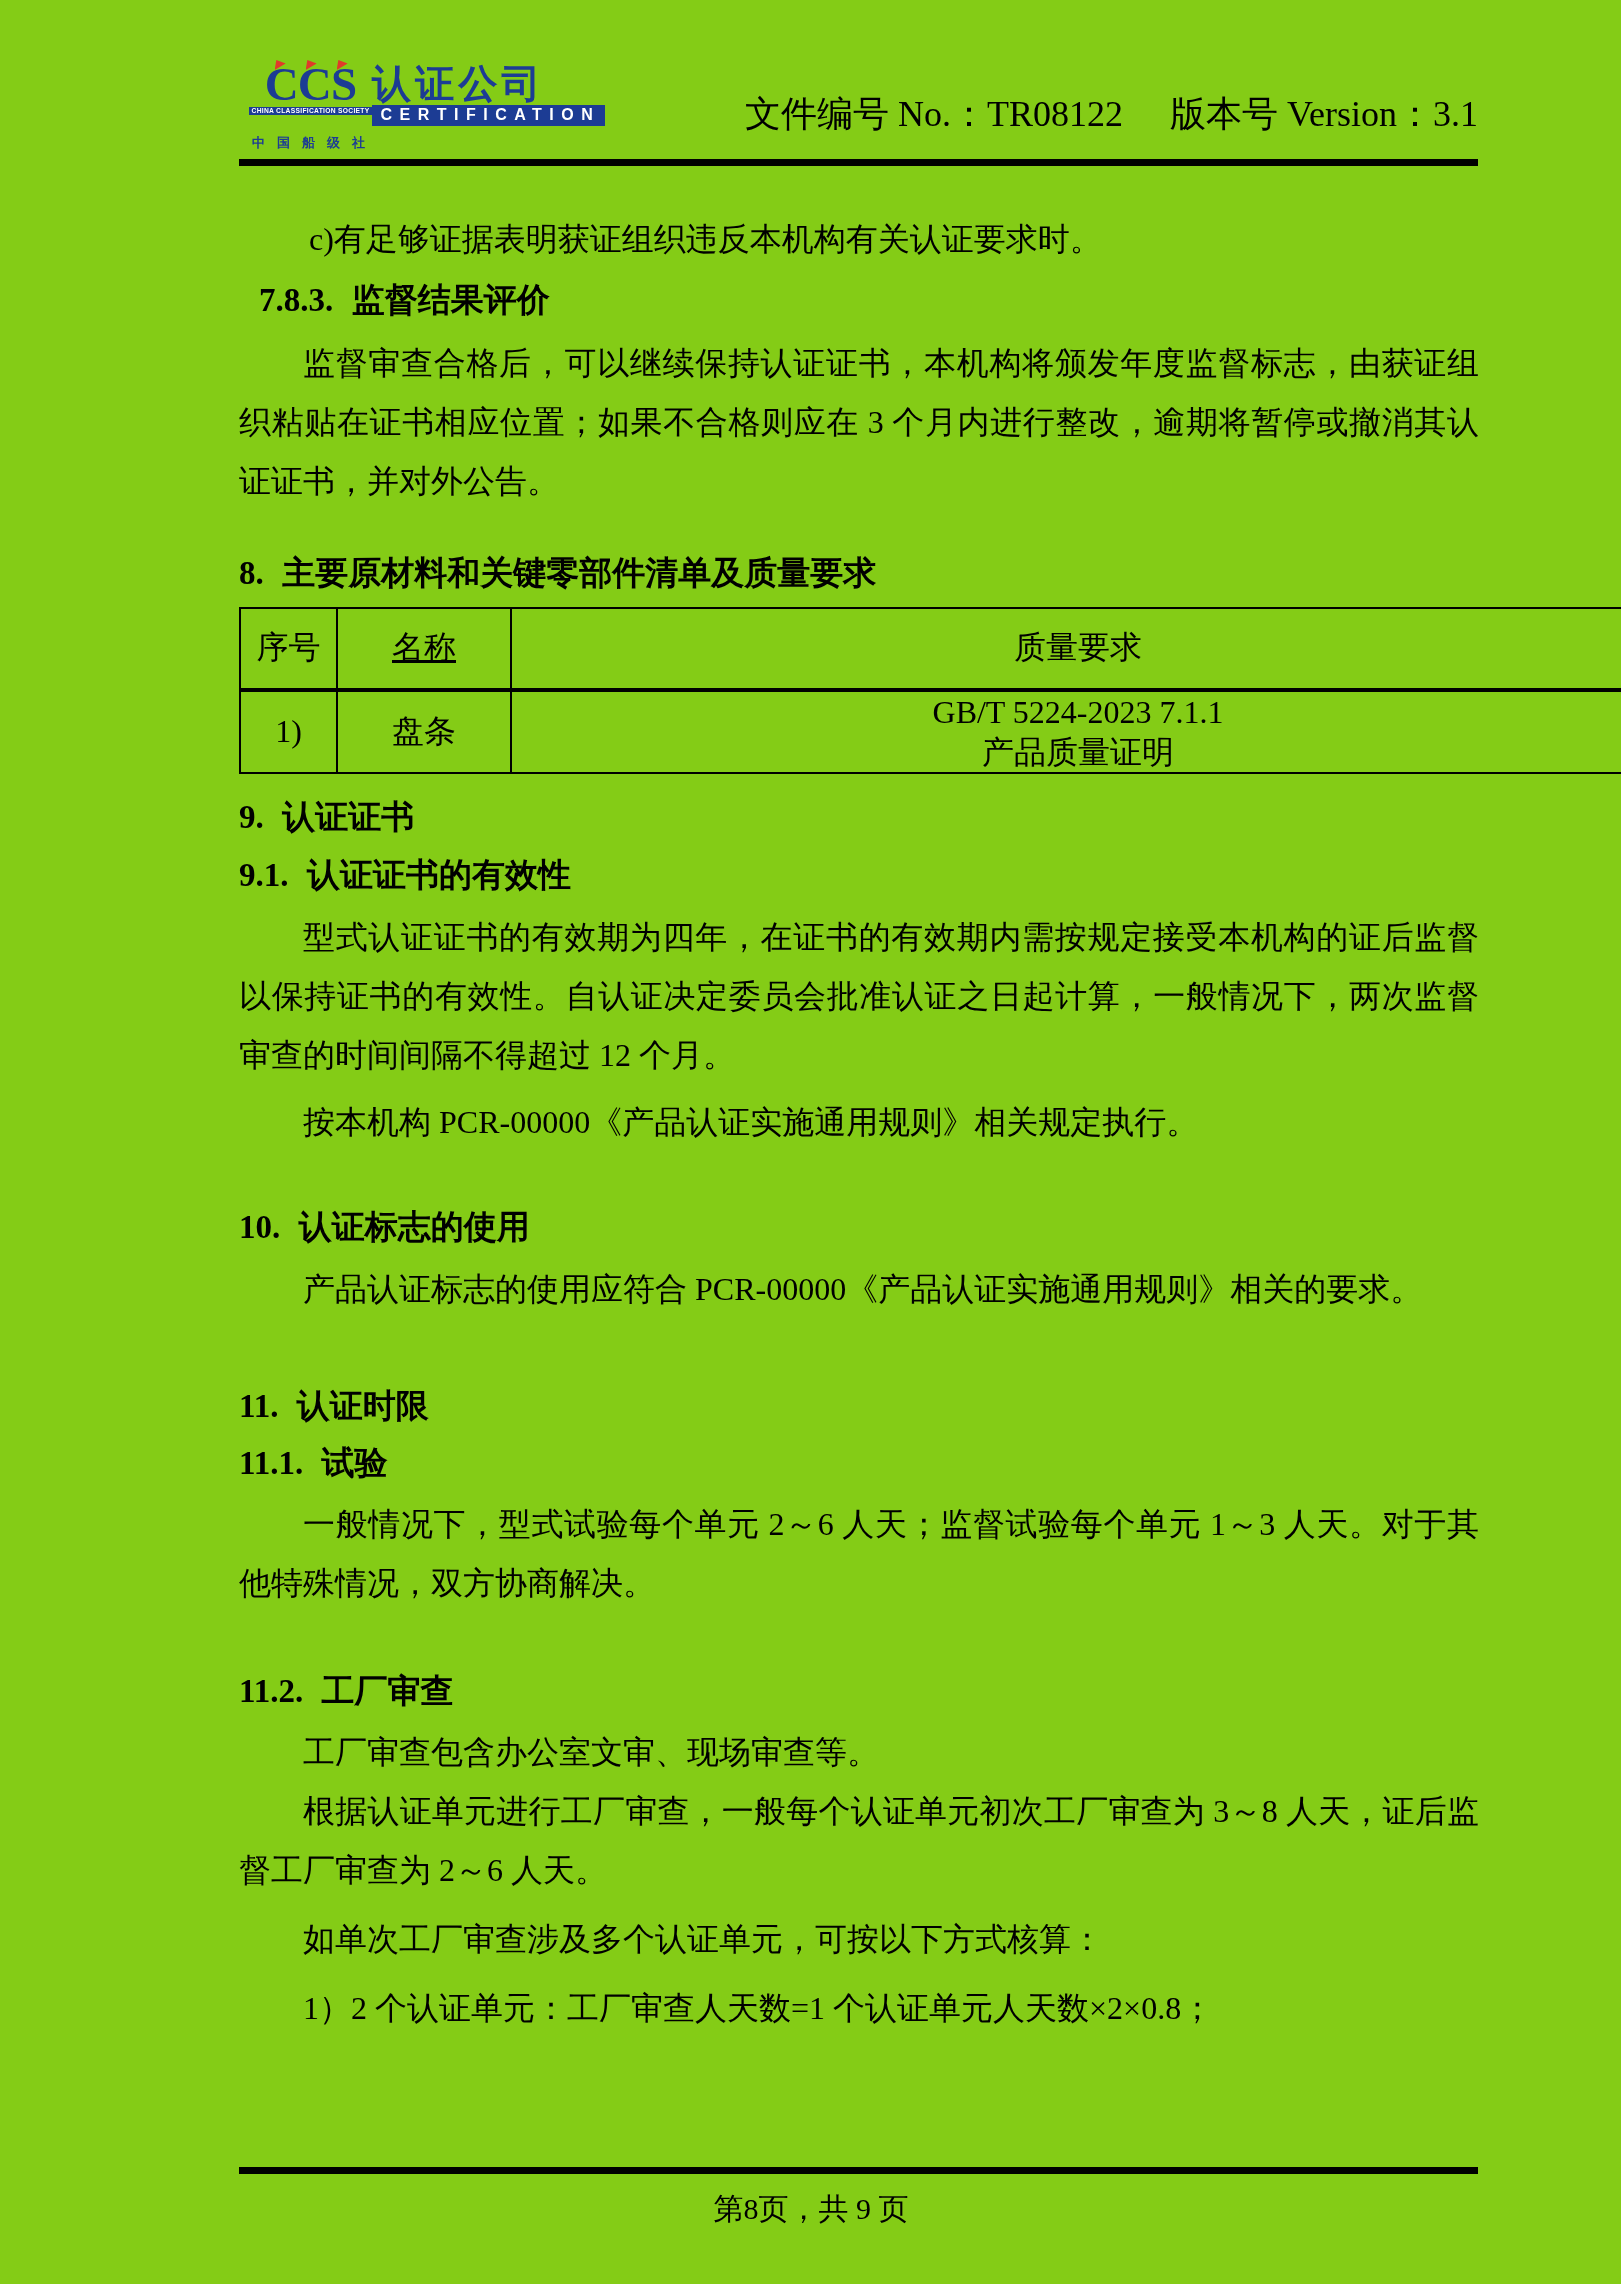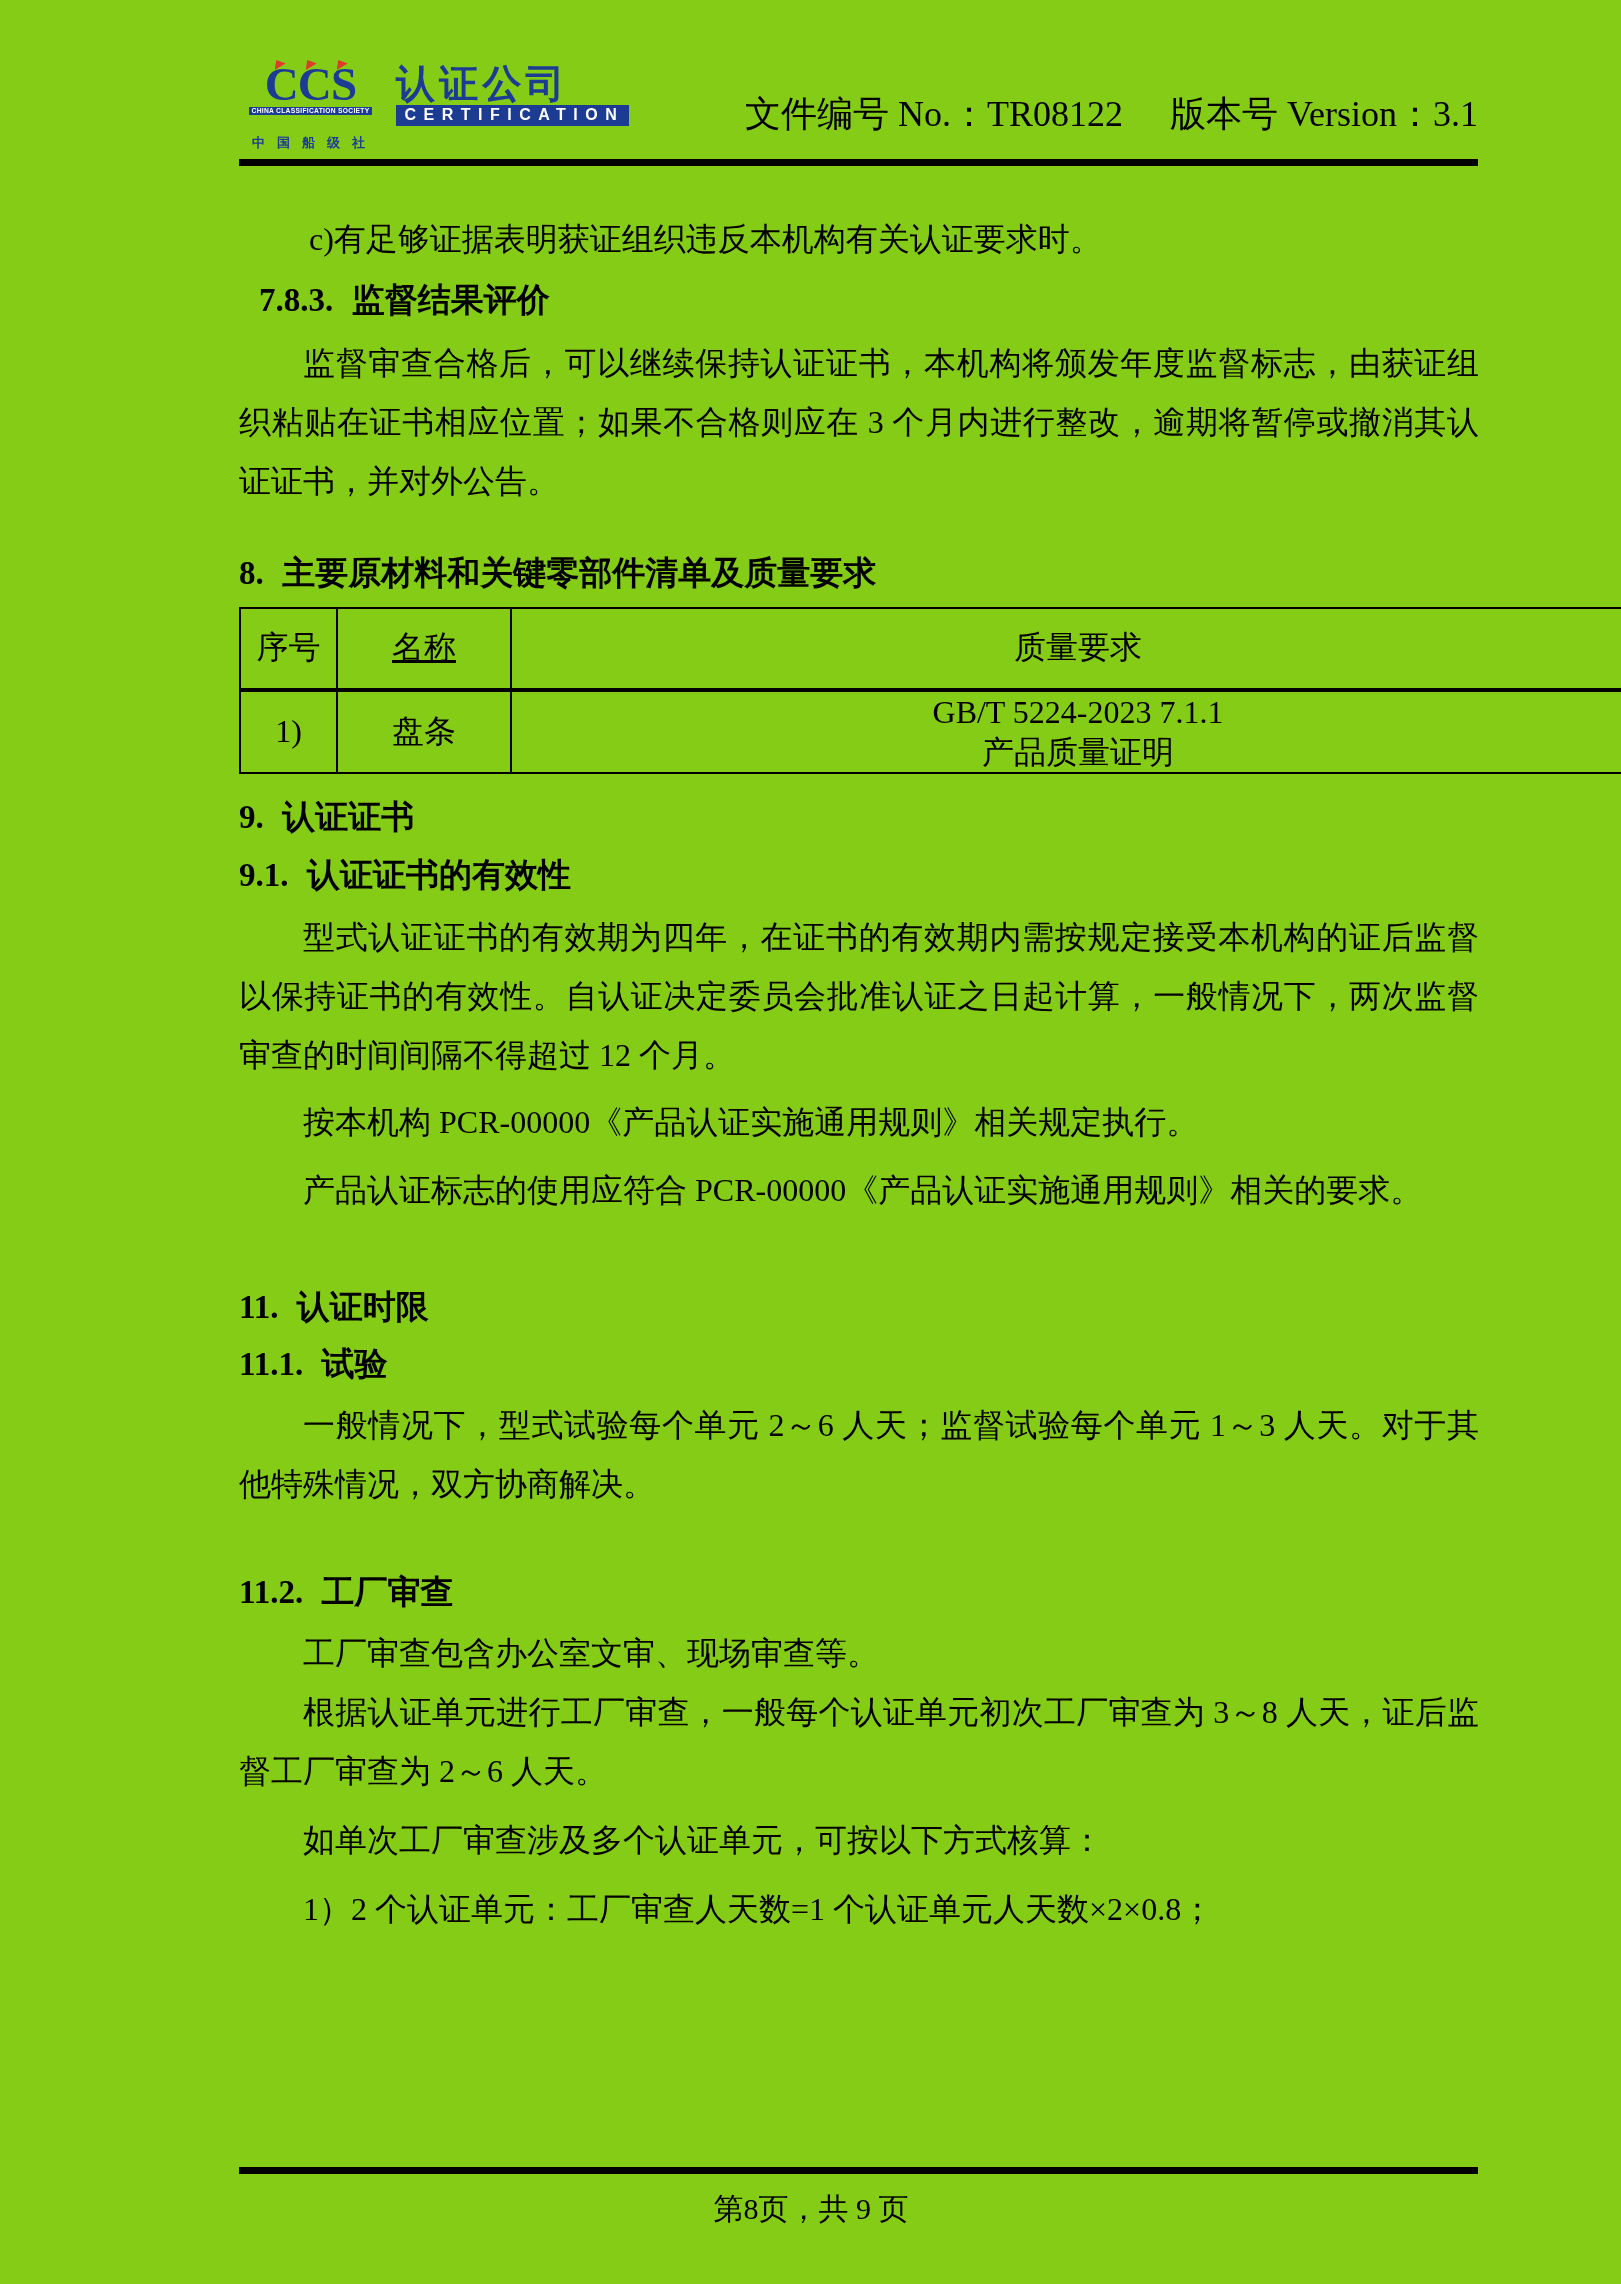--- a/index.html
+++ b/index.html
@@ -31,21 +31,21 @@
   .en-bar {
     margin-top:2.5px; background:#1c3c94; color:#fff;
     font-family:"Liberation Sans",sans-serif; font-weight:bold;
     font-size:6.7px; letter-spacing:0.3px; padding:0.8px 2.5px; white-space:nowrap;
   }
   .society-cn {
     margin-top:19px; color:#1c3c94; font-weight:bold;
     font-size:13px; letter-spacing:4.2px; white-space:nowrap;
     font-family:"Liberation Sans",sans-serif;
   }
-  .logo-right { margin-left:24px; display:flex; flex-direction:column; }
+  .logo-right { margin-left:0; display:flex; flex-direction:column; }
   .brand-cn {
     color:#1c3c94; font-weight:bold; font-size:39px; line-height:37px;
     letter-spacing:4.2px; white-space:nowrap;
     font-family:"Liberation Sans",sans-serif;
   }
   .cert-bar {
     margin-top:2.5px; background:#1c3c94; color:#fff;
     font-family:"Liberation Sans",sans-serif; font-weight:bold;
     font-size:16px; letter-spacing:7.5px; padding:1.7px 5px 1.7px 8.4px;
     white-space:nowrap; width:fit-content;
@@ -159,20 +159,23 @@
 
     <div class="heading h-91">
       <span class="num">9.1.</span><span>认证证书的有效性</span>
     </div>
 
     <p class="body-para p-91">型式认证证书的有效期为四年，在证书的有效期内需按规定接受本机构的证后监督以保持证书的有效性。自认证决定委员会批准认证之日起计算，一般情况下，两次监督审查的时间间隔不得超过 12 个月。</p>
 
 
     <p class="p-92">按本机构 PCR-00000《产品认证实施通用规则》相关规定执行。</p>
 
+    <div class="heading h-10">
+      <span class="num">10.</span><span>认证标志的使用</span>
+    </div>
 
     <p class="p-10">产品认证标志的使用应符合 PCR-00000《产品认证实施通用规则》相关的要求。</p>
 
     <div class="heading h-11">
       <span class="num">11.</span><span>认证时限</span>
     </div>
 
     <div class="heading h-111">
       <span class="num">11.1.</span><span>试验</span>
     </div>

